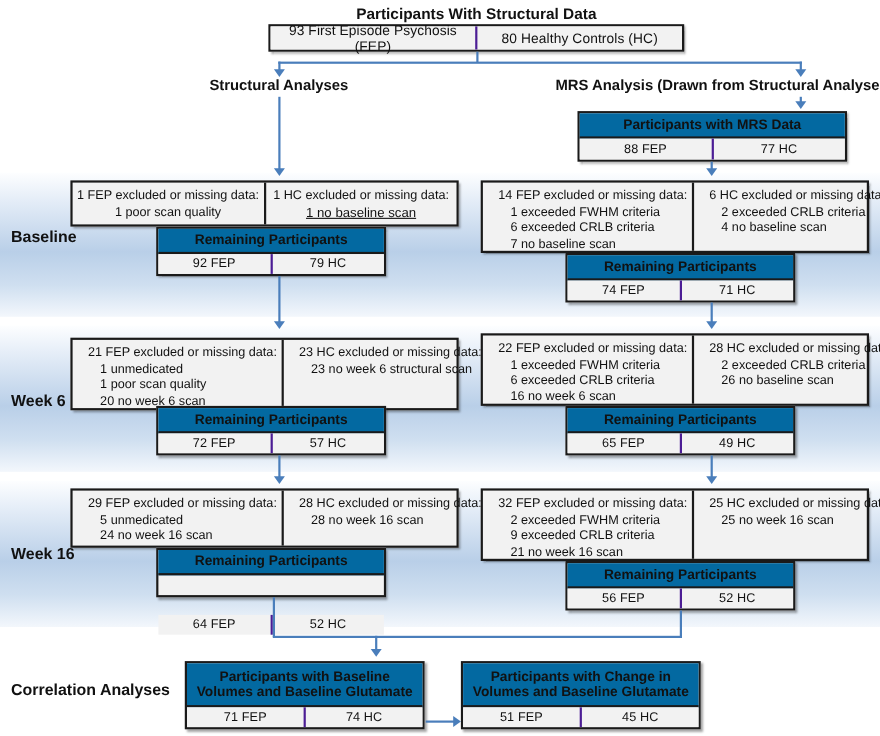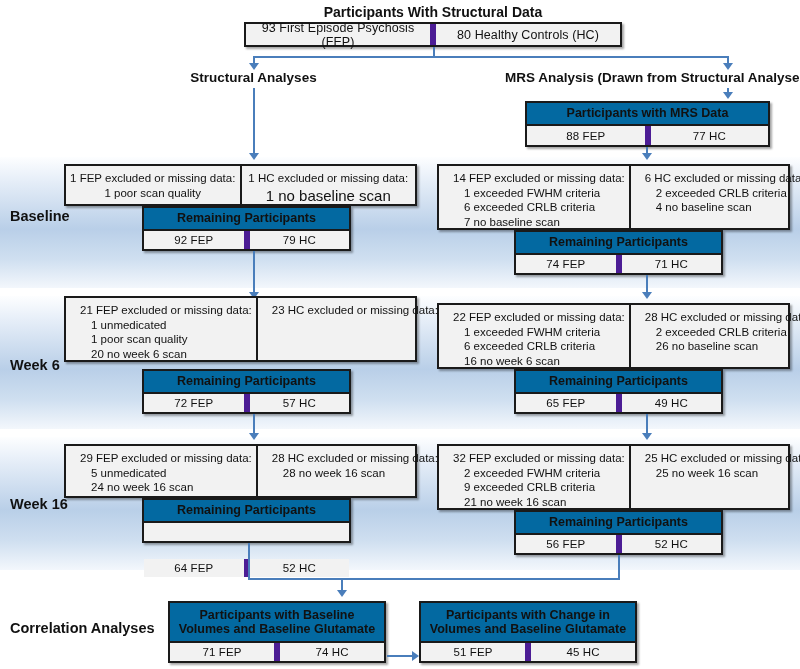--- a/index.html
+++ b/index.html
@@ -37,21 +37,21 @@
   }
   .box .cells{display:flex;box-sizing:border-box;}
   .box .cell{
     flex:1;
     background:#f2f2f2;
     text-align:center;
     display:flex;align-items:center;justify-content:center;
     box-sizing:border-box;
     letter-spacing:.1px;
   }
-  .box .cell + .cell{border-left:6px solid #4c1d95;}
+  .box .cell + .cell{border-left:2px solid #4c1d95;}
 
   
   .excl{display:flex;box-sizing:border-box;height:100%;}
   .excl .half{
     flex:1;
     box-sizing:border-box;
     padding:5px 4px 4px 14px;
     display:flex;flex-direction:column;justify-content:flex-start;
   }
   .excl .half + .half{border-left:2px solid #1a1a1a;}
@@ -152,21 +152,21 @@
   <div class="stage-label" style="left:10px;top:208px;">Baseline</div>
 
   <div class="box" style="left:64px;top:164px;width:353px;height:42px;">
     <div class="excl center">
       <div class="half">
         <div class="ln" style="font-size:11.5px;">1 FEP excluded or missing data:</div>
         <div class="ln sub" style="font-size:11.5px;">1 poor scan quality</div>
       </div>
       <div class="half">
         <div class="ln" style="font-size:11.5px;">1 HC excluded or missing data:</div>
-        <div class="ln sub" style="font-size:15px;">1 no baseline scan</div>
+        <div class="ln sub" style="font-size:12px;text-decoration:underline;">1 no baseline scan</div>
       </div>
     </div>
   </div>
 
   <div class="box" style="left:142px;top:206px;width:209px;height:45px;">
     <div class="hdr" style="height:23px;font-size:12.5px;">Remaining Participants</div>
     <div class="cells" style="height:18px;">
       <div class="cell" style="font-size:11.5px;">92 FEP</div>
       <div class="cell" style="font-size:11.5px;">79 HC</div>
     </div>
@@ -196,30 +196,31 @@
     </div>
   </div>
 
   <div class="v" style="left:253px;top:251px;height:44px;"></div>
   <div class="arrow" style="left:249px;top:292px;"></div>
   <div class="v" style="left:646px;top:275px;height:20px;"></div>
   <div class="arrow" style="left:642px;top:292px;"></div>
 
   <div class="stage-label" style="left:10px;top:357px;">Week 6</div>
 
-  <div class="box" style="left:64px;top:296px;width:353px;height:66px;">
+  <div class="box" style="left:64px;top:307px;width:353px;height:66px;">
     <div class="excl">
       <div class="half">
         <div class="ln" style="font-size:11.5px;">21 FEP excluded or missing data:</div>
         <div class="ln sub" style="font-size:11.5px;">1 unmedicated</div>
         <div class="ln sub" style="font-size:11.5px;">1 poor scan quality</div>
         <div class="ln sub" style="font-size:11.5px;">20 no week 6 scan</div>
       </div>
       <div class="half">
         <div class="ln" style="font-size:11.5px;">23 HC excluded or missing data:</div>
+        <div class="ln sub" style="font-size:11.5px;">23 no week 6 structural scan</div>
       </div>
     </div>
   </div>
 
   <div class="box" style="left:142px;top:369px;width:209px;height:45px;">
     <div class="hdr" style="height:23px;font-size:12.5px;">Remaining Participants</div>
     <div class="cells" style="height:18px;">
       <div class="cell" style="font-size:11.5px;">72 FEP</div>
       <div class="cell" style="font-size:11.5px;">57 HC</div>
     </div>

